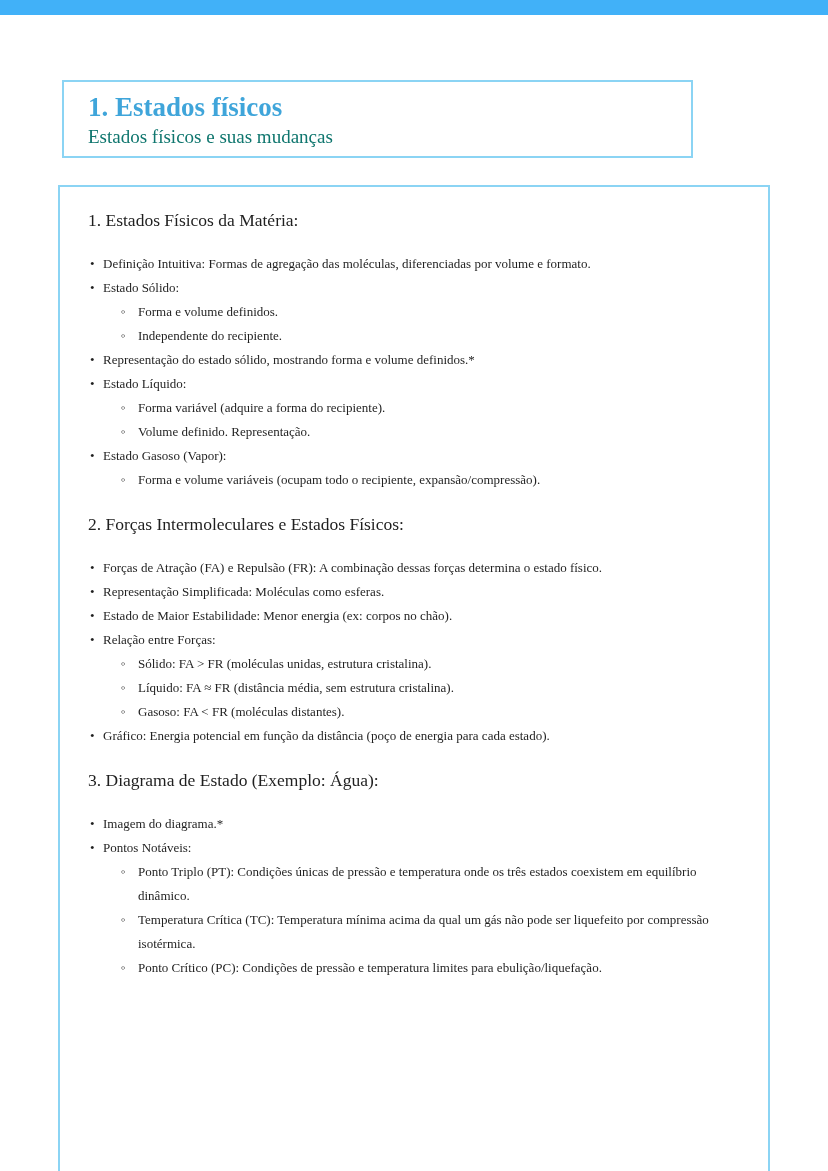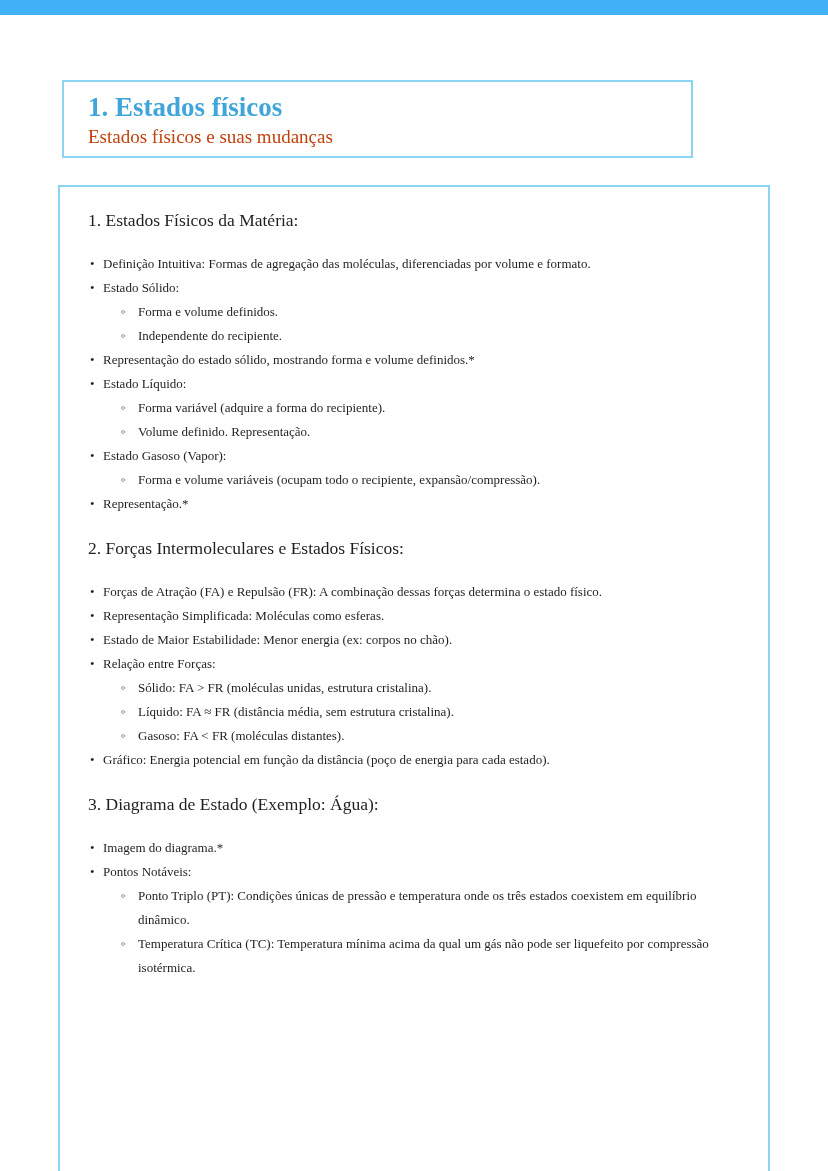--- a/index.html
+++ b/index.html
@@ -25,21 +25,21 @@
     background: #ffffff;
     padding: 9px 24px 0 24px;
   }
   .doc-title {
     font-size: 27px; line-height: 33px;
     font-weight: bold;
     color: var(--title, #3fa5da);
   }
   .doc-subtitle {
     font-size: 19px; line-height: 25px;
-    color: #c2410c;
+    color: #0f766e;
     font-weight: normal;
   }
   .content-box {
     position: absolute; left: 58px; top: 185px;
     width: 712px; height: 1010px;
     border: 2px solid var(--border, #8bd4f4);
     background: #ffffff;
     padding: 21px 24px 0 28px;
   }
   .sec-heading {
@@ -82,35 +82,35 @@
           <li class="li l1">Definição Intuitiva: Formas de agregação das moléculas, diferenciadas por volume e formato.</li>
           <li class="li l1">Estado Sólido:</li>
           <li class="li l2">Forma e volume definidos.</li>
           <li class="li l2">Independente do recipiente.</li>
           <li class="li l1">Representação do estado sólido, mostrando forma e volume definidos.*</li>
           <li class="li l1">Estado Líquido:</li>
           <li class="li l2">Forma variável (adquire a forma do recipiente).</li>
           <li class="li l2">Volume definido. Representação.</li>
           <li class="li l1">Estado Gasoso (Vapor):</li>
           <li class="li l2">Forma e volume variáveis (ocupam todo o recipiente, expansão/compressão).</li>
-          <li class="li l1">Representação.*</li>
         </ul>
         <h2 class="sec-heading">2. Forças Intermoleculares e Estados Físicos:</h2>
         <ul class="sec-list">
           <li class="li l1">Forças de Atração (FA) e Repulsão (FR): A combinação dessas forças determina o estado físico.</li>
           <li class="li l1">Representação Simplificada: Moléculas como esferas.</li>
           <li class="li l1">Estado de Maior Estabilidade: Menor energia (ex: corpos no chão).</li>
           <li class="li l1">Relação entre Forças:</li>
           <li class="li l2">Sólido: FA &gt; FR (moléculas unidas, estrutura cristalina).</li>
           <li class="li l2">Líquido: FA ≈ FR (distância média, sem estrutura cristalina).</li>
           <li class="li l2">Gasoso: FA &lt; FR (moléculas distantes).</li>
           <li class="li l1">Gráfico: Energia potencial em função da distância (poço de energia para cada estado).</li>
         </ul>
         <h2 class="sec-heading">3. Diagrama de Estado (Exemplo: Água):</h2>
         <ul class="sec-list">
           <li class="li l1">Imagem do diagrama.*</li>
           <li class="li l1">Pontos Notáveis:</li>
           <li class="li l2">Ponto Triplo (PT): Condições únicas de pressão e temperatura onde os três estados coexistem em equilíbrio dinâmico.</li>
           <li class="li l2">Temperatura Crítica (TC): Temperatura mínima acima da qual um gás não pode ser liquefeito por compressão isotérmica.</li>
+          <li class="li l2">Ponto Crítico (PC): Condições de pressão e temperatura limites para ebulição/liquefação.</li>
         </ul>
       </div>
   </section>
 </div>
 
 </body></html>

